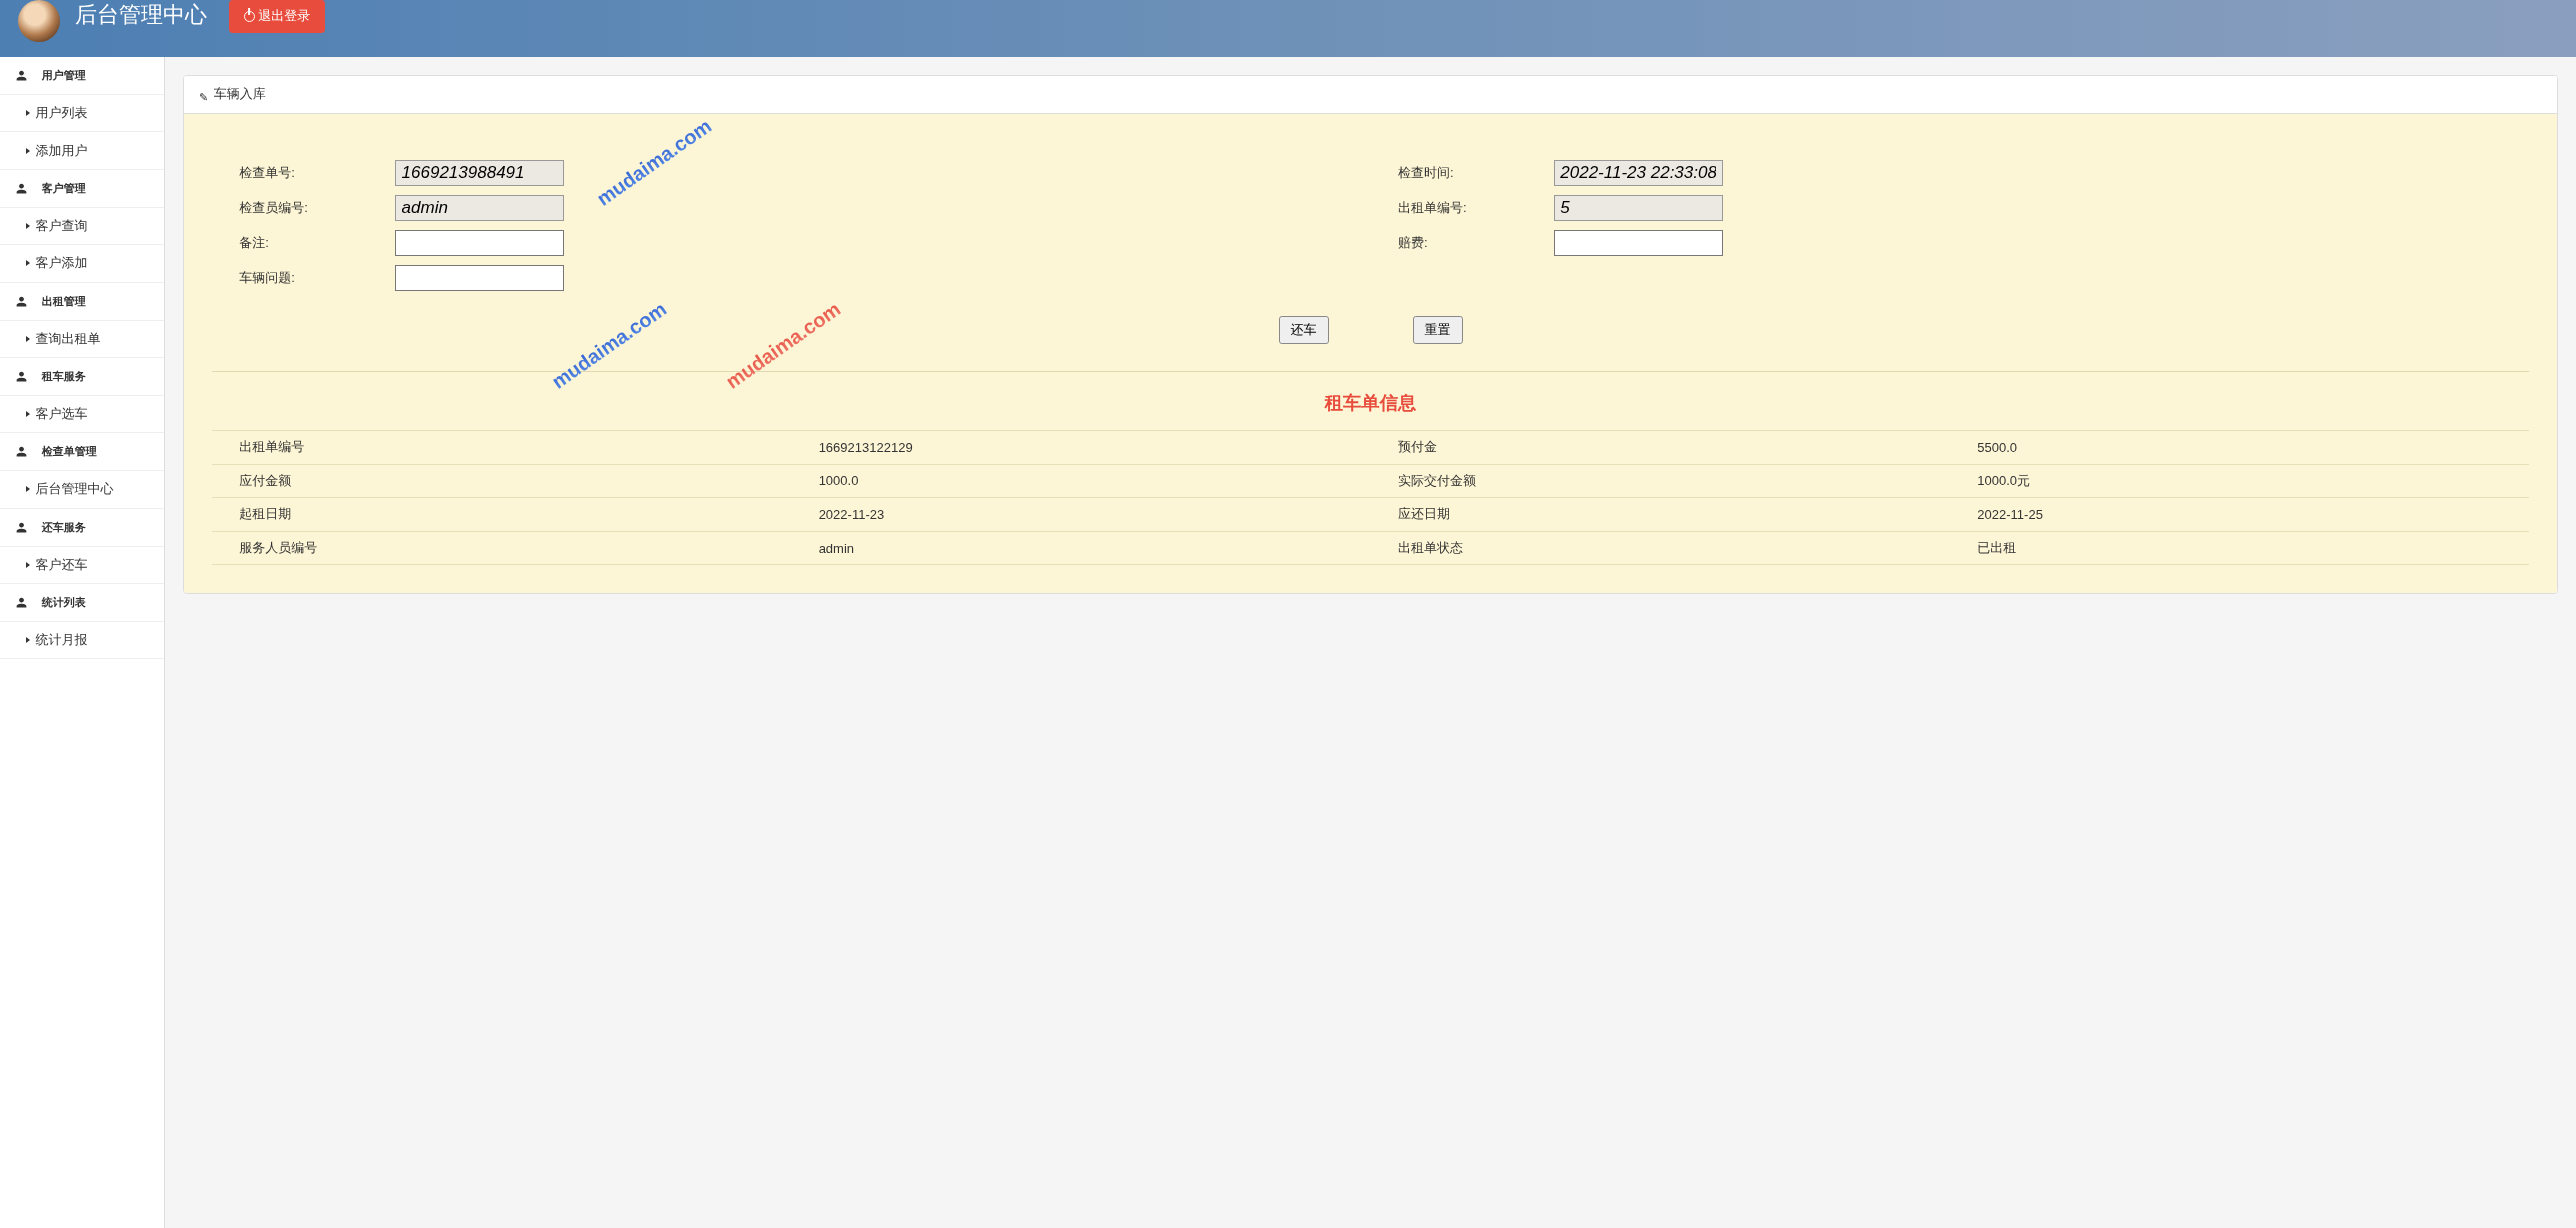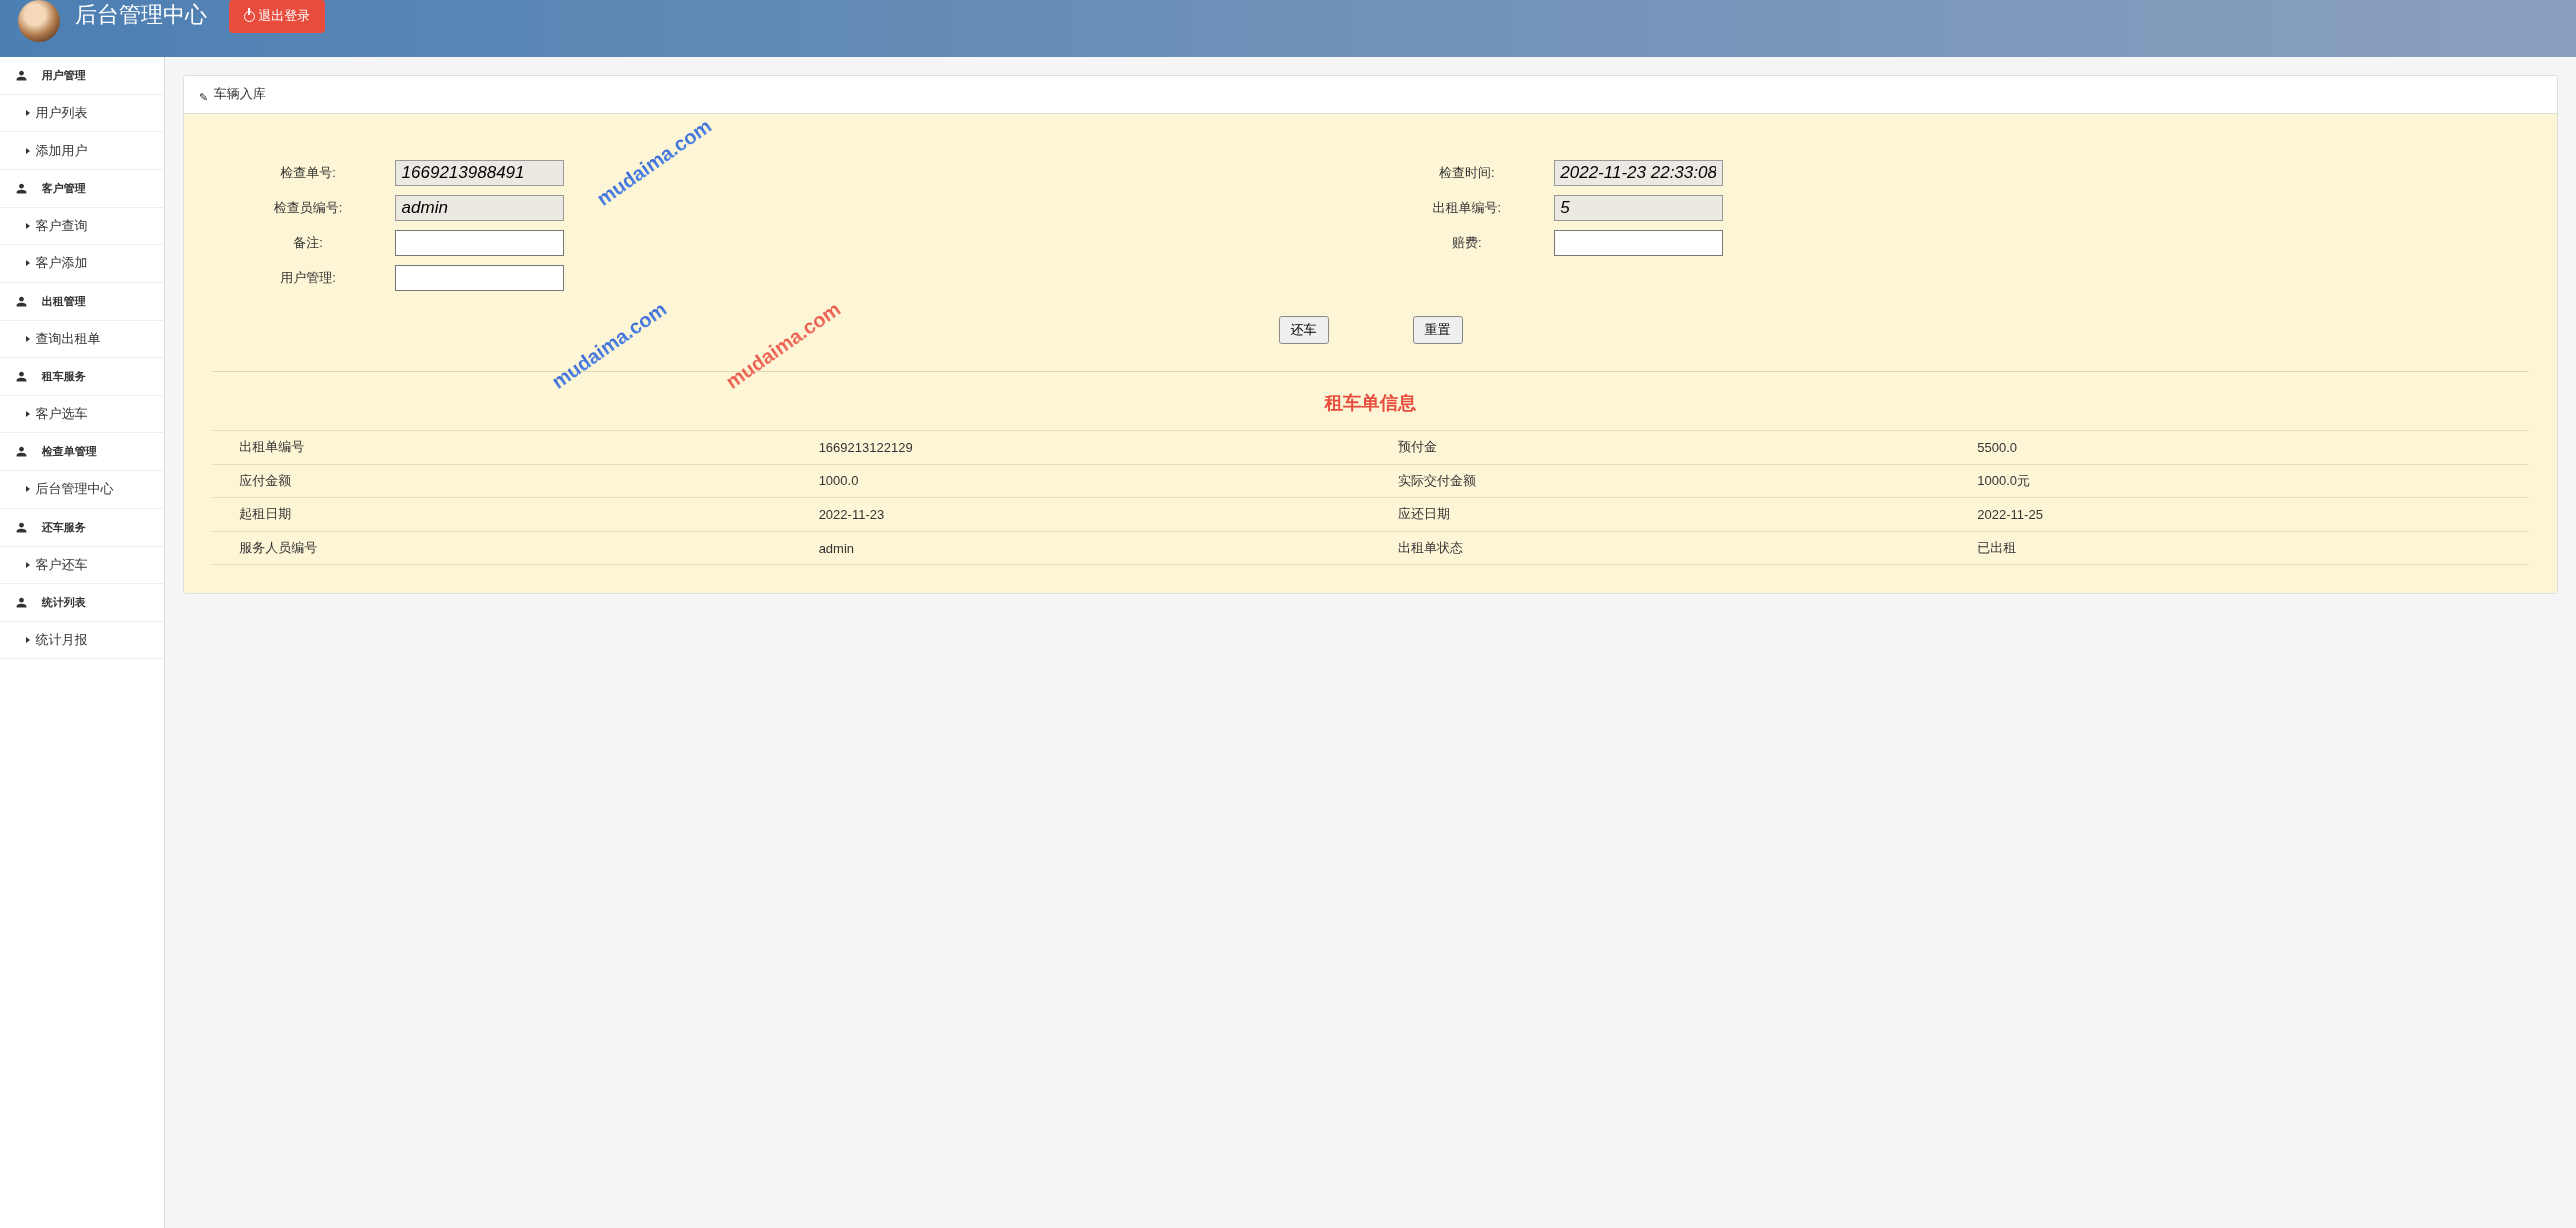--- a/index.html
+++ b/index.html
@@ -174,21 +174,20 @@
       flex: 1;
       display: flex;
       align-items: center;
       gap: 18.3px;
     }
     .form-label {
       width: 165px;
       padding-left: 27.5px;
       color: #333;
       font-size: 13px;
-      text-align: center;
     }
     .form-input {
       width: 169px;
       height: 26px;
       padding: 1.8px 5.5px;
       border: 0.9px solid #777;
       background: #fff;
       font-size: 17px;
       font-style: italic;
     }
@@ -371,21 +370,21 @@
             <input class="form-input" value="" style="">
           </div>
           <div class="form-col">
             <div class="form-label">赔费:</div>
             <input class="form-input" value="" style="">
           </div>
         </div>
 
         <div class="form-row">
           <div class="form-col">
-            <div class="form-label">用户管理:</div>
+            <div class="form-label">车辆问题:</div>
             <input class="form-input" value="" style="">
           </div>
           <div class="form-col"></div>
         </div>
 
         <div class="btn-row">
           <button class="btn">还车</button>
           <button class="btn">重置</button>
         </div>
 

